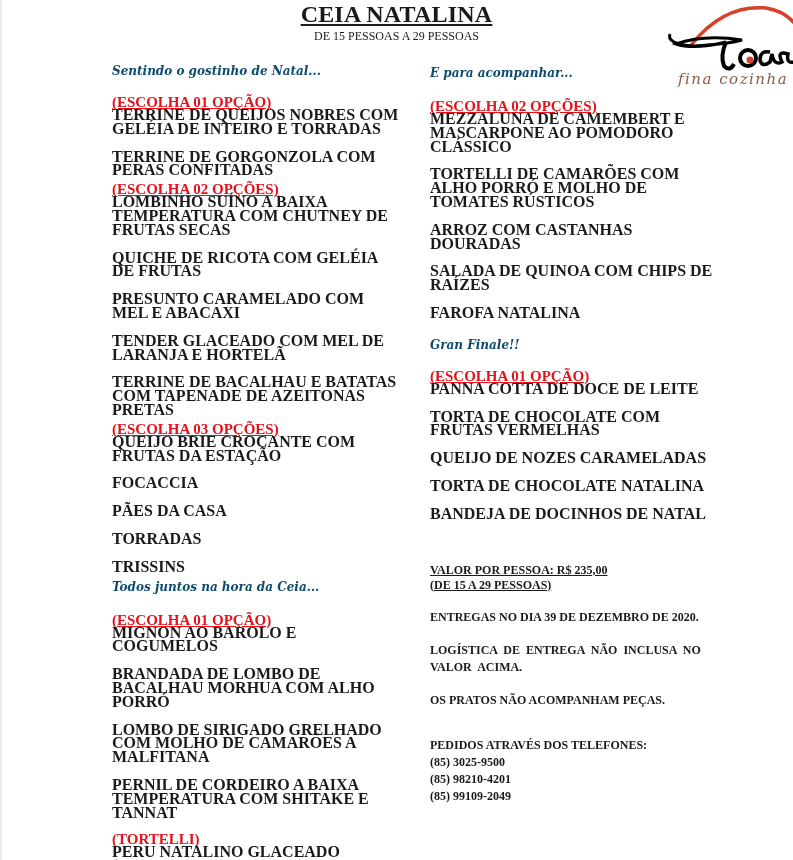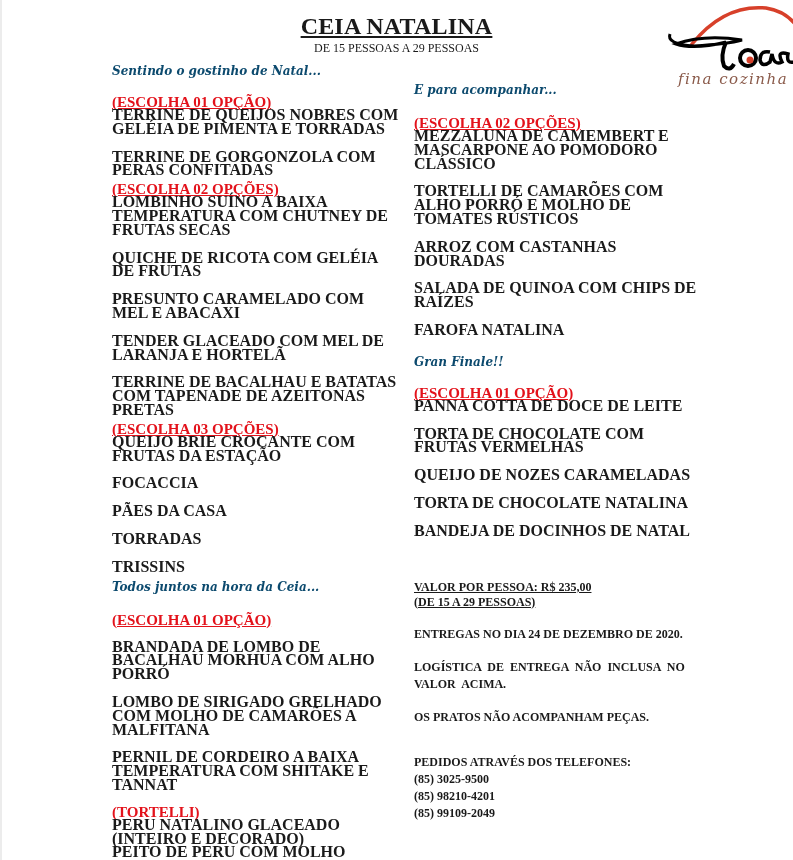--- a/index.html
+++ b/index.html
@@ -1,24 +1,24 @@
 <!DOCTYPE html>
 <html><head>
 <meta charset="utf-8">
 <style>
   html, body { margin: 0; padding: 0; background: #ffffff; }
   body { width: 793px; height: 860px; position: relative; overflow: hidden; font-family: "Liberation Serif", "DejaVu Serif", serif; color: #1a1a1a; }
   .left-rule { position: absolute; left: 0; top: 0; width: 2px; height: 860px; background: #ececec; }
   .title { position: absolute; left: 0; width: 793px; top: 0; text-align: center; }
-  .title h1 { margin: 0; padding-top: 13px; font-size: 24px; font-weight: bold; text-decoration: underline; text-decoration-thickness: 2px; text-underline-offset: 2px; letter-spacing: 0.2px; }
+  .title h1 { margin: 0; padding-top: 1px; font-size: 24px; font-weight: bold; text-decoration: underline; text-decoration-thickness: 2px; text-underline-offset: 2px; letter-spacing: 0.2px; }
   .title .sub { font-size: 12px; margin-top: 1px; }
   .logo { position: absolute; left: 664px; top: 4px; width: 150px; height: 84px; }
   .col { position: absolute; }
   .col-left { left: 112px; top: 58px; width: 290px; }
-  .col-right { left: 414px; top: 60px; width: 290px; margin-top: 17px; }
+  .col-right { left: 430px; top: 60px; width: 290px; }
   .sec-title { font-family: "DejaVu Serif", serif; font-style: italic; color: #0c4a6e; font-size: 12px; line-height: 26px; margin: 0; }
   .choice { color: #e3121b; font-weight: bold; font-size: 15px; text-decoration: underline; line-height: 12px; }
   .choice.plain { text-decoration: none; }
   .item { font-weight: bold; font-size: 16px; line-height: 13.8px; }
   .gap { margin-top: 14px; }
   .price { font-weight: bold; font-size: 12px; line-height: 15px; text-decoration: underline; }
   .note { font-weight: bold; font-size: 12px; line-height: 17px; }
   .phone { font-weight: bold; font-size: 12px; line-height: 17px; }
 </style>
 </head>
@@ -40,21 +40,21 @@
     <circle cx="86" cy="56" r="3.5" fill="#d7402a"></circle>
     <path d="M106 48 Q96 46 96 56 Q98 64 106 58 L108 50 Q110 62 118 58 Q112 46 124 50 Q122 60 130 58 L134 56 Q140 52 146 58" fill="none" stroke="#000" stroke-width="3.5"></path>
     <text x="14" y="80" font-family="DejaVu Serif, serif" font-style="italic" font-size="15" fill="#8a5a4a" letter-spacing="1.5">fina cozinha</text>
   </svg>
 </div>
 
 <div class="col col-left">
   <h2 class="sec-title">Sentindo o gostinho de Natal...</h2>
   <div style="margin-top:12px;">
     <div class="choice">(ESCOLHA 01 OPÇÃO)</div>
-    <div class="item">TERRINE DE QUEIJOS NOBRES COM GELÉIA DE PIMENTA E TORRADAS</div>
+    <div class="item">TERRINE DE QUEIJOS NOBRES COM GELÉIA DE INTEIRO E TORRADAS</div>
     <div class="item gap">TERRINE DE GORGONZOLA COM PERAS CONFITADAS</div>
   </div>
   <div style="margin-top:6px;">
     <div class="choice">(ESCOLHA 02 OPÇÕES)</div>
     <div class="item">LOMBINHO SUÍNO A BAIXA TEMPERATURA COM CHUTNEY DE FRUTAS SECAS</div>
     <div class="item gap">QUICHE DE RICOTA COM GELÉIA DE FRUTAS</div>
     <div class="item gap">PRESUNTO CARAMELADO COM MEL E ABACAXI</div>
     <div class="item gap">TENDER GLACEADO COM MEL DE LARANJA E HORTELÃ</div>
     <div class="item gap">TERRINE DE BACALHAU E BATATAS COM TAPENADE DE AZEITONAS PRETAS</div>
   </div>
@@ -63,20 +63,21 @@
     <div class="item">QUEIJO BRIE CROCANTE COM FRUTAS DA ESTAÇÃO</div>
     <div class="item gap">FOCACCIA</div>
     <div class="item gap">PÃES DA CASA</div>
     <div class="item gap">TORRADAS</div>
     <div class="item gap">TRISSINS</div>
   </div>
 
   <h2 class="sec-title" style="margin-top:0;">Todos juntos na hora da Ceia...</h2>
   <div style="margin-top:14px;">
     <div class="choice">(ESCOLHA 01 OPÇÃO)</div>
+    <div class="item">MIGNON AO BAROLO E COGUMELOS</div>
     <div class="item gap">BRANDADA DE LOMBO DE BACALHAU MORHUA COM ALHO PORRÓ</div>
     <div class="item gap">LOMBO DE SIRIGADO GRELHADO COM MOLHO DE CAMARÕES A MALFITANA</div>
     <div class="item gap">PERNIL DE CORDEIRO A BAIXA TEMPERATURA COM SHITAKE E TANNAT</div>
   </div>
   <div style="margin-top:14px;">
     <div class="choice plain">(TORTELLI)</div>
     <div class="item">PERU NATALINO GLACEADO (INTEIRO E DECORADO)</div>
     <div class="item">PEITO DE PERU COM MOLHO CRAMBERRY</div>
   </div>
 </div>
@@ -99,21 +100,21 @@
     <div class="item gap">TORTA DE CHOCOLATE COM FRUTAS VERMELHAS</div>
     <div class="item gap">QUEIJO DE NOZES CARAMELADAS</div>
     <div class="item gap">TORTA DE CHOCOLATE NATALINA</div>
     <div class="item gap">BANDEJA DE DOCINHOS DE NATAL</div>
   </div>
 
   <div style="margin-top:42px;">
     <div class="price">VALOR POR PESSOA: R$ 235,00</div>
     <div class="price">(DE 15 A 29 PESSOAS)</div>
   </div>
-  <div class="note" style="margin-top:16px;">ENTREGAS NO DIA 24 DE DEZEMBRO DE 2020.</div>
+  <div class="note" style="margin-top:16px;">ENTREGAS NO DIA 39 DE DEZEMBRO DE 2020.</div>
   <div class="note" style="margin-top:16px; word-spacing:3px;">LOGÍSTICA DE ENTREGA NÃO INCLUSA NO VALOR ACIMA.</div>
   <div class="note" style="margin-top:16px;">OS PRATOS NÃO ACOMPANHAM PEÇAS.</div>
   <div style="margin-top:28px;">
     <div class="phone">PEDIDOS ATRAVÉS DOS TELEFONES:</div>
     <div class="phone">(85) 3025-9500</div>
     <div class="phone">(85) 98210-4201</div>
     <div class="phone">(85) 99109-2049</div>
   </div>
 </div>
 

